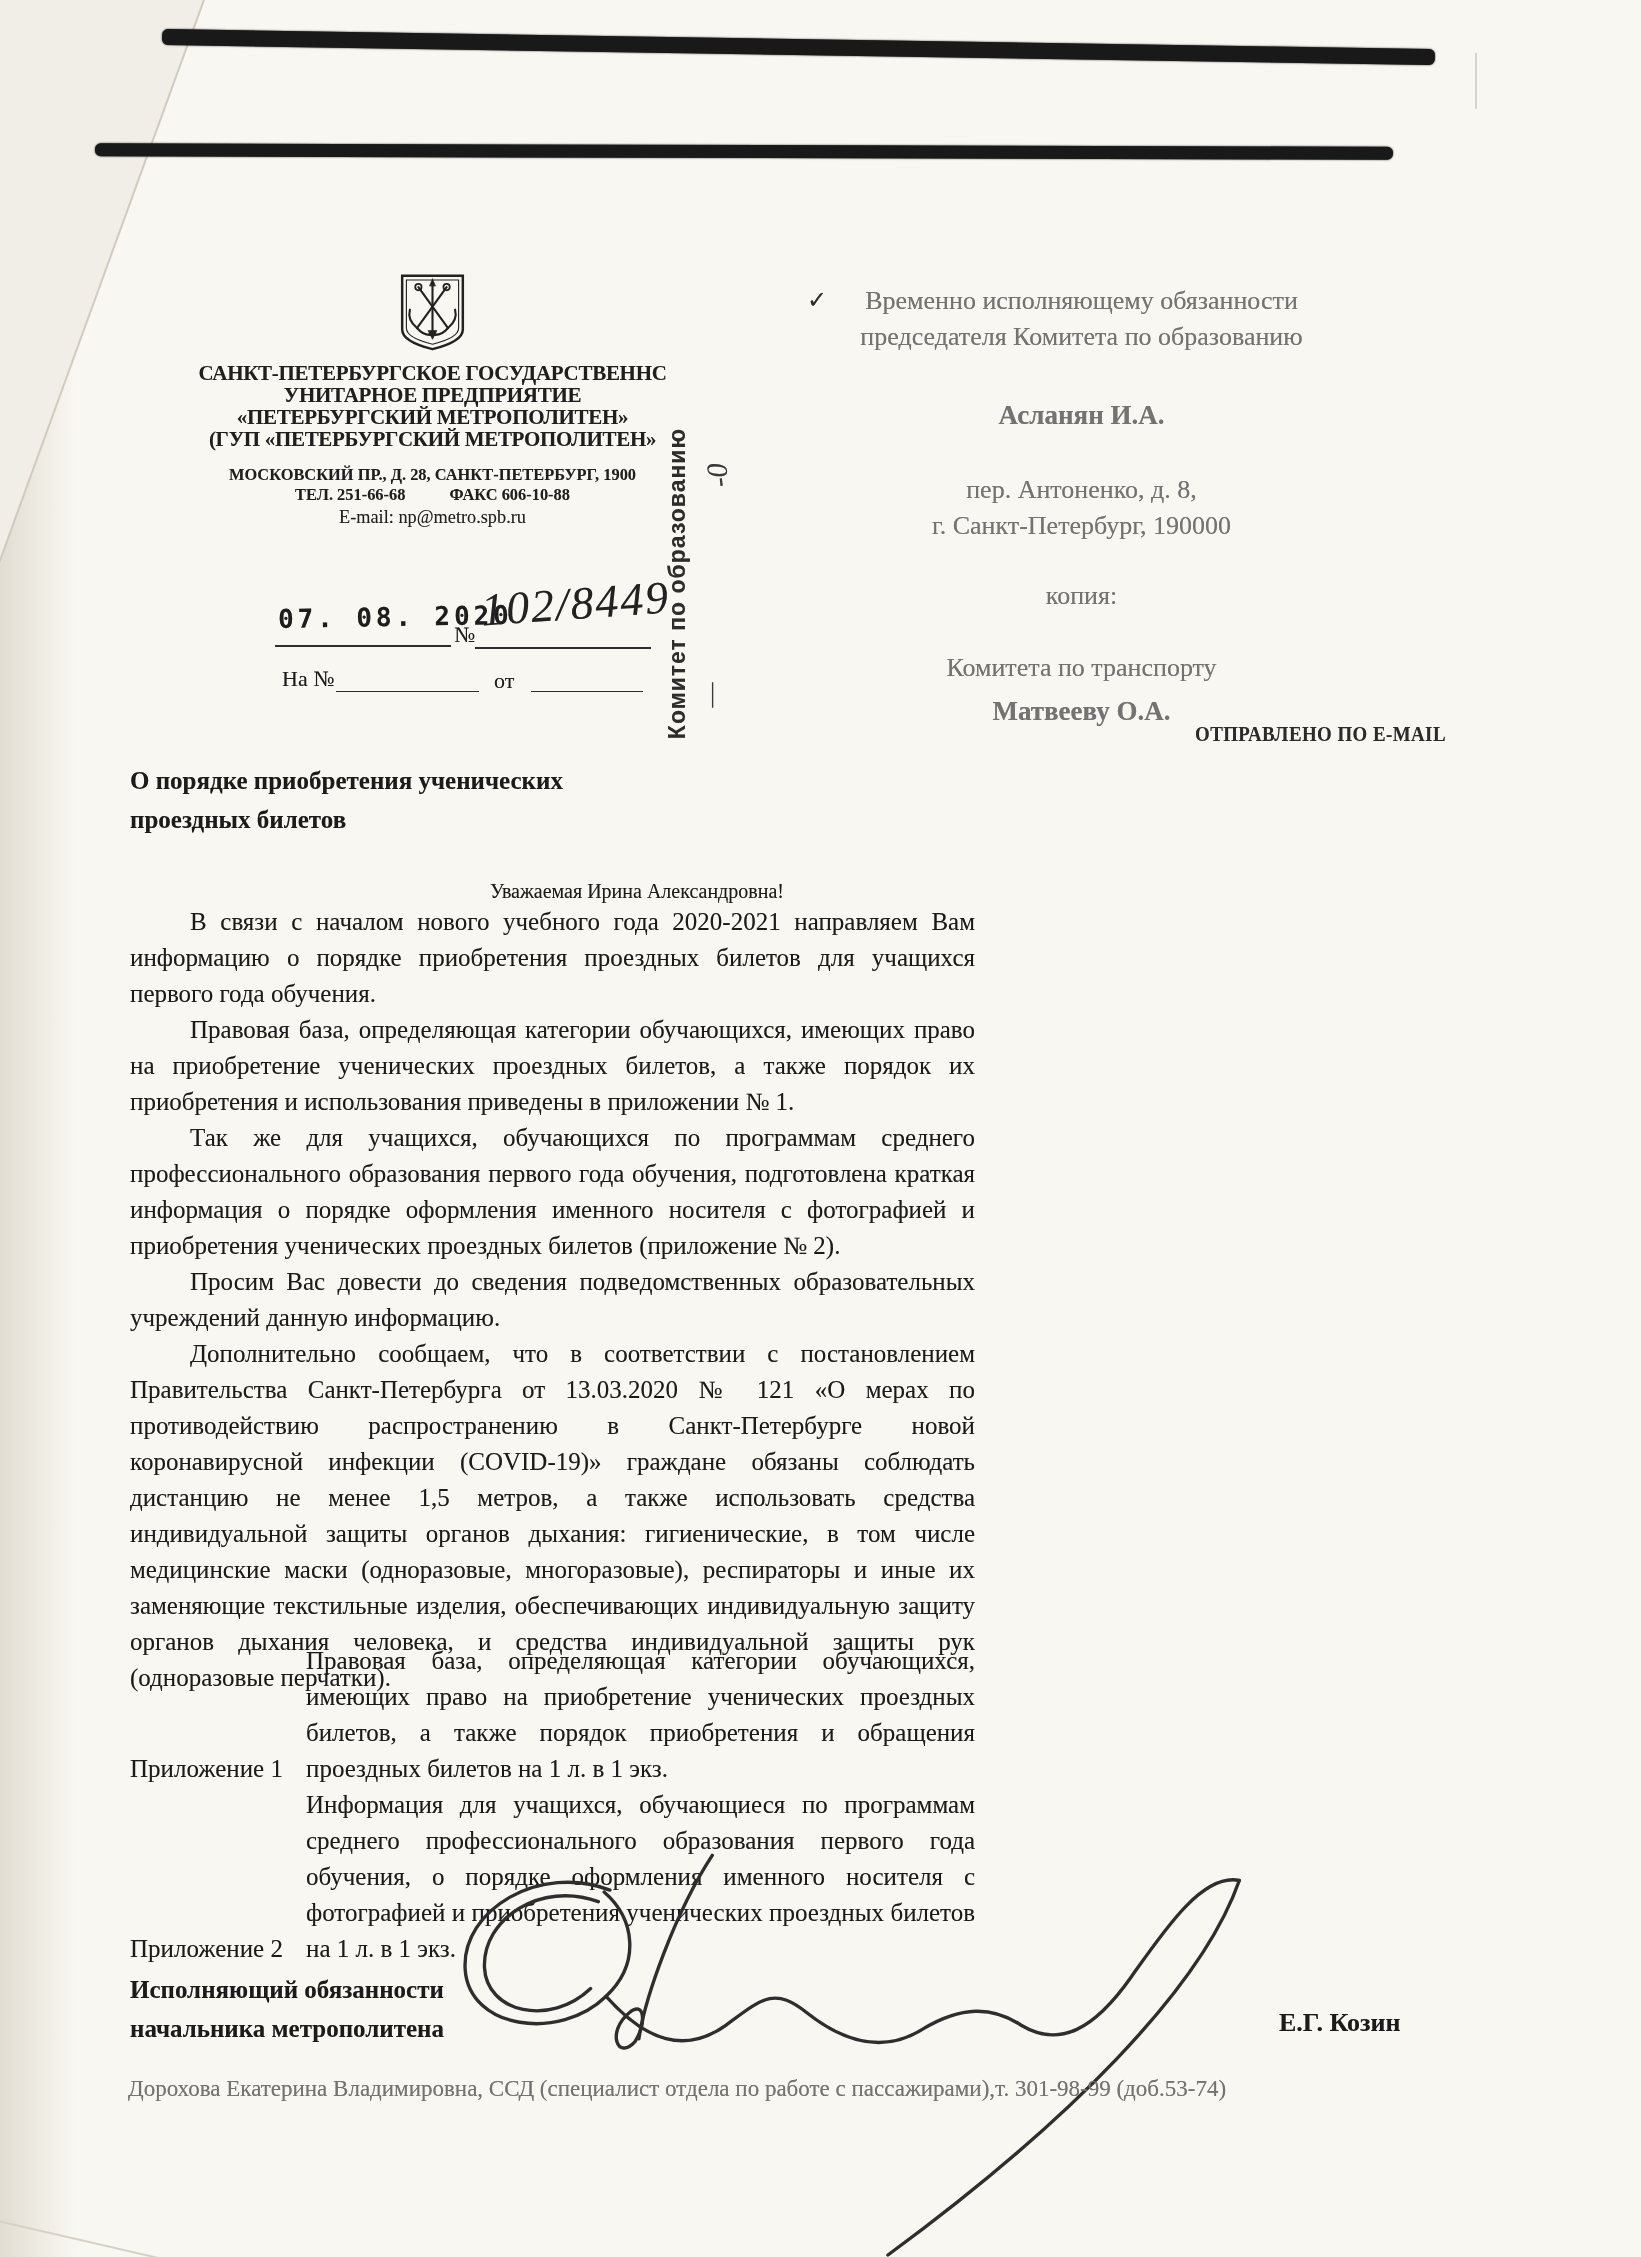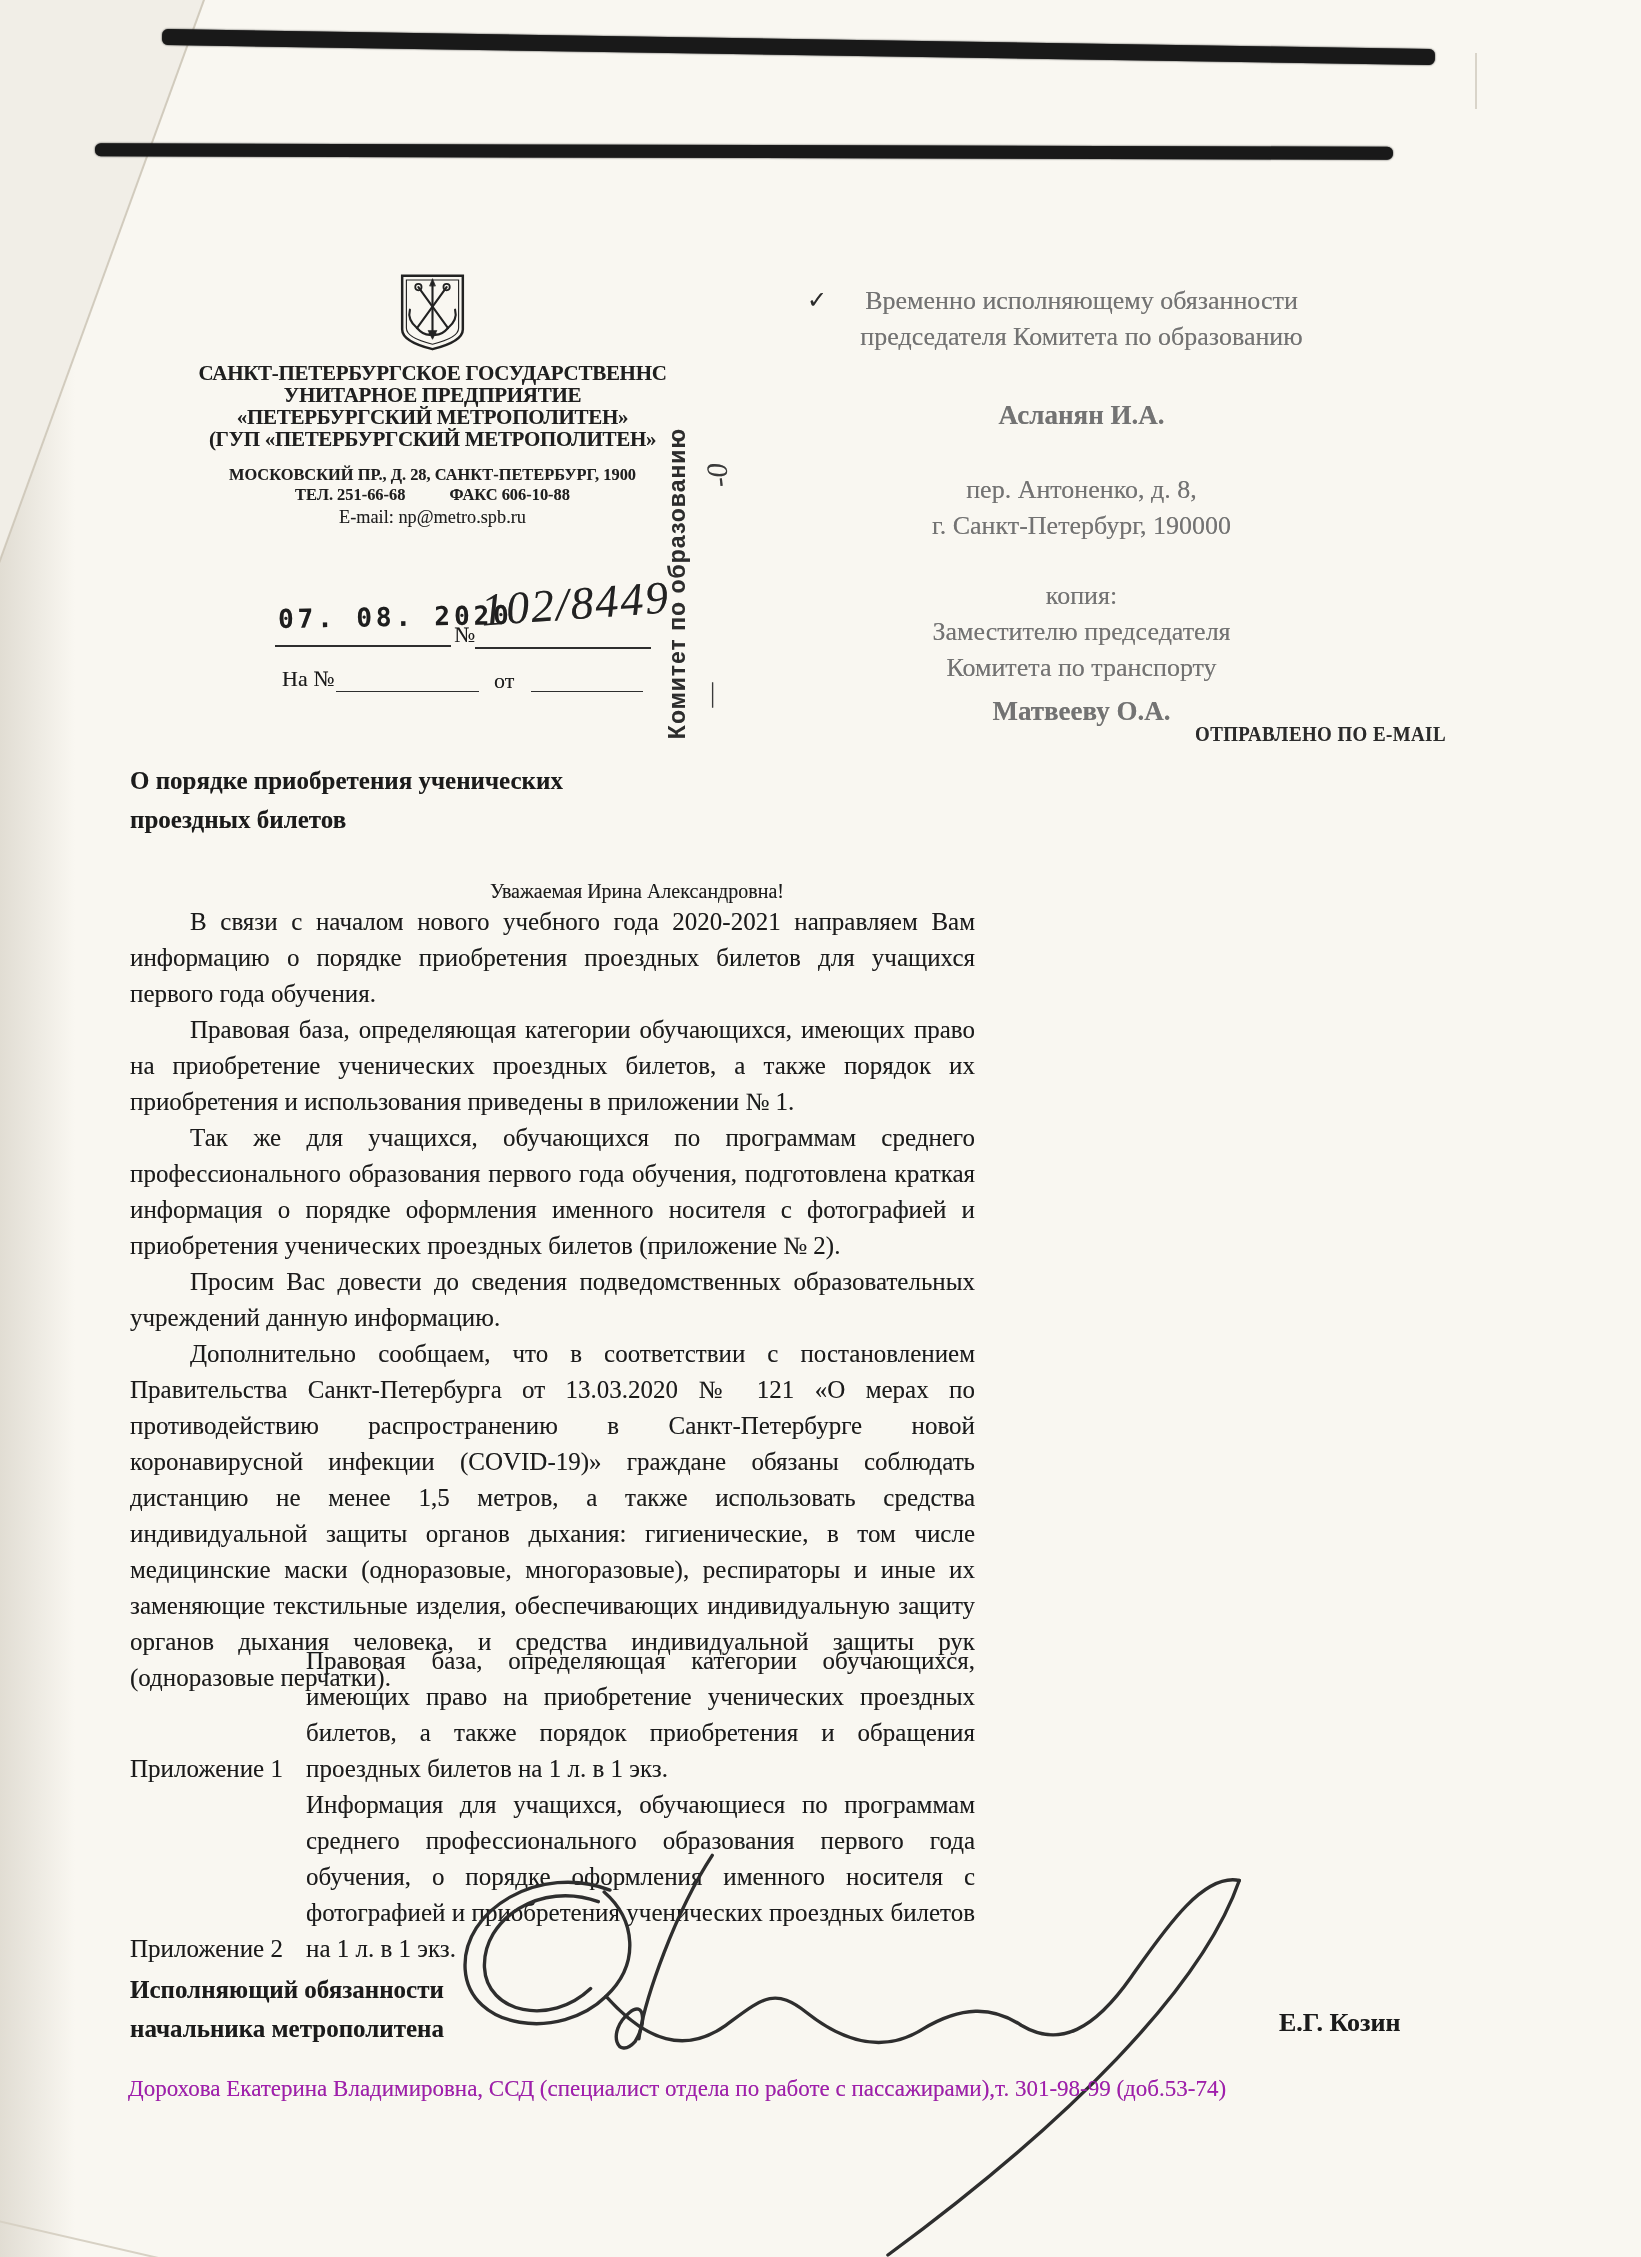--- a/index.html
+++ b/index.html
@@ -80,21 +80,21 @@
   .attachments{position:absolute;left:130px;top:1643px;width:845px;font-size:25px;line-height:36px;}
   .att-row{display:flex;align-items:flex-end;}
   .att-label{flex:0 0 176px;white-space:nowrap;}
   .att-text{flex:1;text-align:justify;}
 
   
   .sig-position{position:absolute;left:130px;top:1970px;
     font-weight:bold;font-size:25px;line-height:39px;}
   .sig-name{position:absolute;left:1279px;top:2008px;font-weight:bold;font-size:26px;}
   .sig-svg{position:absolute;left:386px;top:1834px;}
-  .footer-line{position:absolute;left:128px;top:2076px;width:1352px;font-size:23px;color:#a21caf;}
+  .footer-line{position:absolute;left:128px;top:2076px;width:1352px;font-size:23px;color:#737373;}
 </style>
 </head>
 <body>
 
 <div class="page">
 
   <div class="edge-left"></div>
   <div class="fold-corner"></div>
   <div class="fold-line"></div>
   <div class="scan-bar bar-1"></div>
@@ -147,21 +147,20 @@
   <div class="v-note">-0</div>
   <div class="v-dash">—</div>
 
   <div class="checkmark">✓</div>
   <div class="rc-row" style="top:286px;">Временно исполняющему обязанности</div>
   <div class="rc-row" style="top:322px;">председателя Комитета по образованию</div>
   <div class="rc-row rc-bold" style="top:400px;">Асланян И.А.</div>
   <div class="rc-row" style="top:475px;">пер. Антоненко, д. 8,</div>
   <div class="rc-row" style="top:511px;">г. Санкт-Петербург, 190000</div>
   <div class="rc-row" style="top:581px;">копия:</div>
-  <div class="rc-row" style="top:617px;">Заместителю председателя</div>
   <div class="rc-row" style="top:653px;">Комитета по транспорту</div>
   <div class="rc-row rc-bold" style="top:696px;">Матвееву О.А.</div>
   <div class="email-stamp">ОТПРАВЛЕНО ПО E-MAIL</div>
 
   <div class="subject">О порядке приобретения ученических проездных билетов</div>
   <div class="salutation">Уважаемая Ирина Александровна!</div>
 
   <div class="body-text">
     <p>В связи с началом нового учебного года 2020-2021 направляем Вам информацию о порядке приобретения проездных билетов для учащихся первого года обучения.</p>
     <p>Правовая база, определяющая категории обучающихся, имеющих право на приобретение ученических проездных билетов, а также порядок их приобретения и использования приведены в приложении № 1.</p>

